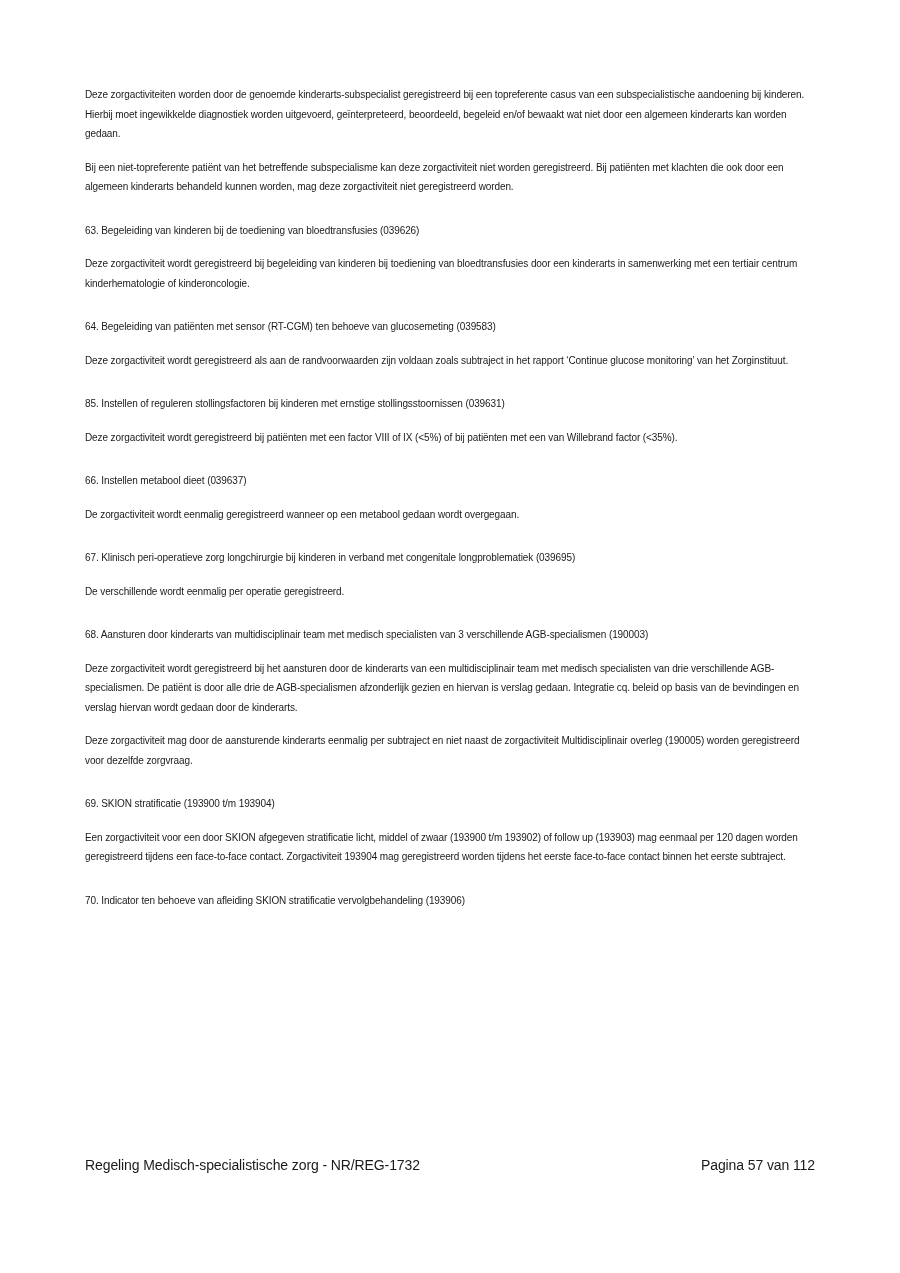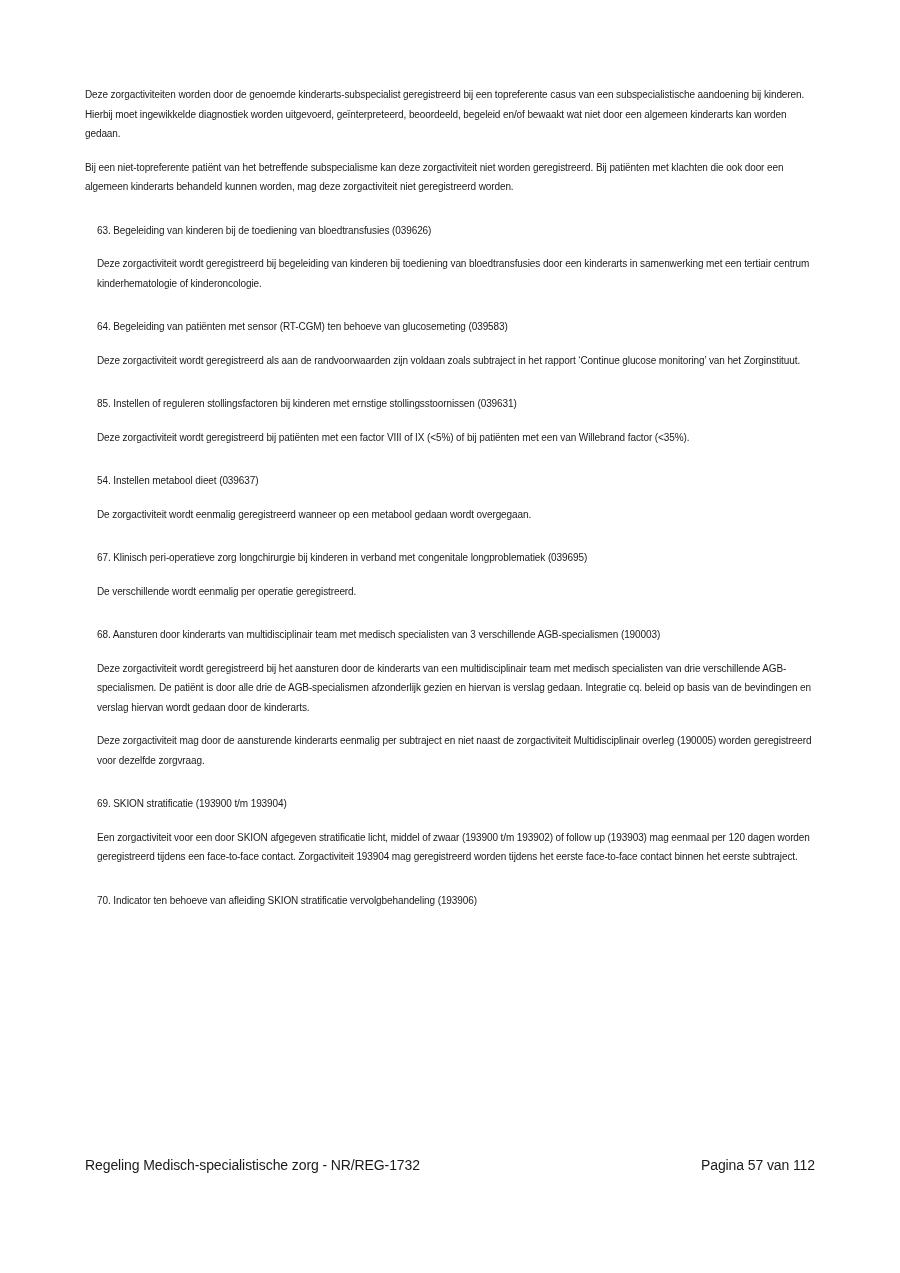--- a/index.html
+++ b/index.html
@@ -22,21 +22,20 @@
     width: 731px;
   }
   .content p {
     margin: 0 0 14px 0;
     font-size: 10px;
     line-height: 19.5px;
     letter-spacing: -0.1px;
   }
   .section {
     margin-top: 24px;
-    margin-left: 12px;
   }
   .section .heading {
     margin-bottom: 14px;
   }
   .footer {
     position: absolute;
     left: 85px;
     right: 85px;
     top: 1156px;
     display: flex;
@@ -62,21 +61,21 @@
     <p class="heading">64. Begeleiding van patiënten met sensor (RT-CGM) ten behoeve van glucosemeting (039583)</p>
     <p>Deze zorgactiviteit wordt geregistreerd als aan de randvoorwaarden zijn voldaan zoals subtraject in het rapport ‘Continue glucose monitoring’ van het Zorginstituut.</p>
   </div>
 
   <div class="section">
     <p class="heading">85. Instellen of reguleren stollingsfactoren bij kinderen met ernstige stollingsstoornissen (039631)</p>
     <p>Deze zorgactiviteit wordt geregistreerd bij patiënten met een factor VIII of IX (&lt;5%) of bij patiënten met een van Willebrand factor (&lt;35%).</p>
   </div>
 
   <div class="section">
-    <p class="heading">54. Instellen metabool dieet (039637)</p>
+    <p class="heading">66. Instellen metabool dieet (039637)</p>
     <p>De zorgactiviteit wordt eenmalig geregistreerd wanneer op een metabool gedaan wordt overgegaan.</p>
   </div>
 
   <div class="section">
     <p class="heading">67. Klinisch peri-operatieve zorg longchirurgie bij kinderen in verband met congenitale longproblematiek (039695)</p>
     <p>De verschillende wordt eenmalig per operatie geregistreerd.</p>
   </div>
 
   <div class="section">
     <p class="heading">68. Aansturen door kinderarts van multidisciplinair team met medisch specialisten van 3 verschillende AGB-specialismen (190003)</p>

